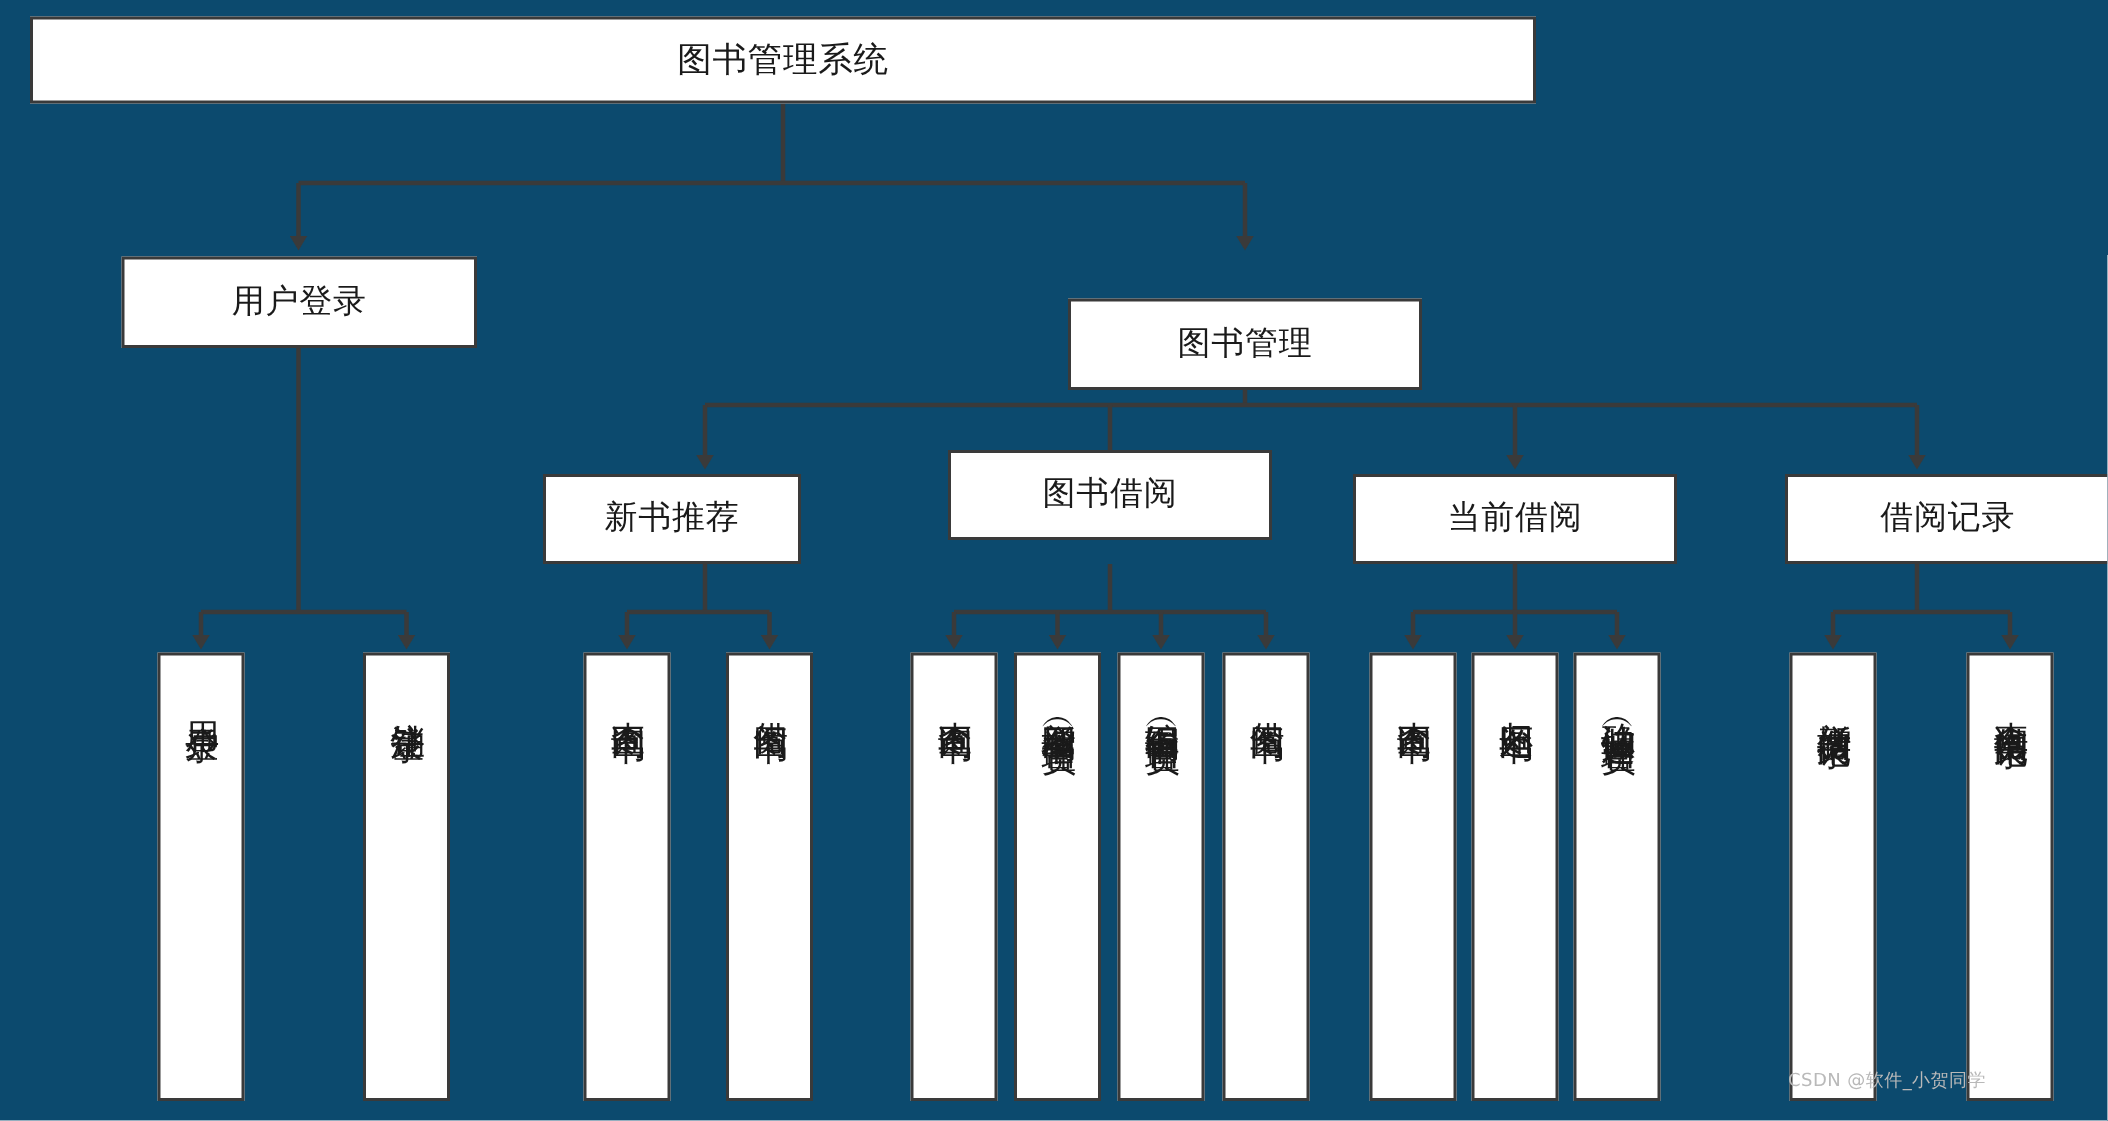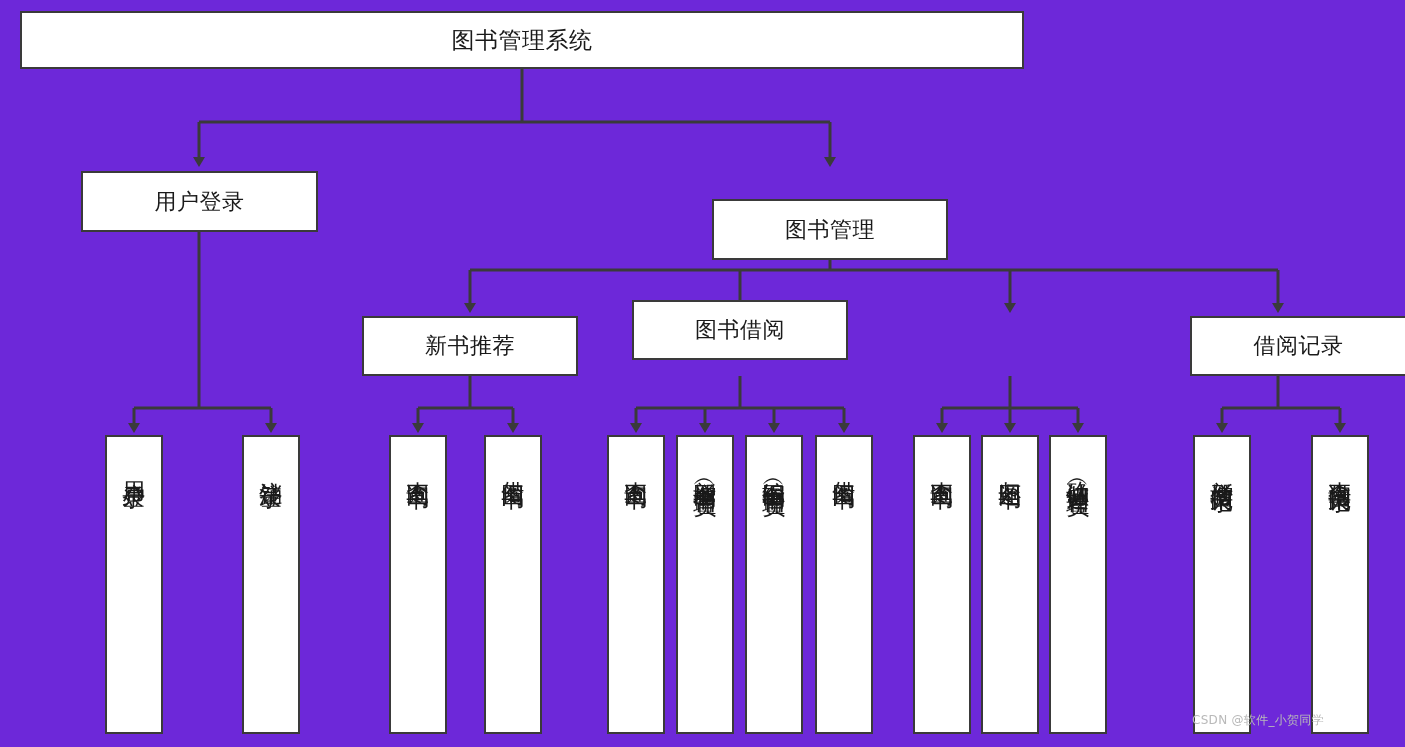--- a/index.html
+++ b/index.html
@@ -8,21 +8,21 @@
     padding: 0;
     background: #ffffff;
   }
   body {
     font-family: "DejaVu Sans", "Liberation Sans", sans-serif;
   }
   #diagram-root {
     position: relative;
     width: 1405px;
     height: 747px;
-    background: #6d28d9;
+    background: #0c4a6e;
     overflow: hidden;
   }
   #diagram-svg {
     position: absolute;
     left: 0;
     top: 0;
     width: 1405px;
     height: 747px;
   }
   .node {
@@ -122,22 +122,23 @@
       <path d="M1222,408 L1222,424" marker-end="url(#arrow)"></path>
       <path d="M1340,408 L1340,424" marker-end="url(#arrow)"></path>
     </g>
   </svg>
 
   <div class="node node-h node-root" style="left:20px; top:11px; width:1004px; height:58px;">图书管理系统</div>
 
   <div class="node node-h" style="left:81px; top:171px; width:237px; height:61px;">用户登录</div>
   <div class="node node-h" style="left:712px; top:171px; width:236px; height:61px;margin-top:28px;">图书管理</div>
 
-  <div class="node node-h" style="left:362px; top:316px; width:216px; height:60px;">新书推荐</div>
+  <div class="node node-h" style="left:362px; top:316px; width:172px; height:60px;">新书推荐</div>
   <div class="node node-h" style="left:632px; top:300px; width:216px; height:60px;">图书借阅</div>
+  <div class="node node-h" style="left:902px; top:316px; width:216px; height:60px;">当前借阅</div>
   <div class="node node-h" style="left:1170px; top:316px; width:217px; height:60px;margin-left:20px;">借阅记录</div>
 
   <div class="node node-v" style="left:105px; top:435px; width:58px; height:299px;">用户登录</div>
   <div class="node node-v" style="left:242px; top:435px; width:58px; height:299px;">注销登录</div>
 
   <div class="node node-v" style="left:389px; top:435px; width:58px; height:299px;">查询图书</div>
   <div class="node node-v" style="left:484px; top:435px; width:58px; height:299px;">借阅图书</div>
 
   <div class="node node-v" style="left:607px; top:435px; width:58px; height:299px;">查询图书</div>
   <div class="node node-v" style="left:676px; top:435px; width:58px; height:299px;">新增图书（管理员）</div>

